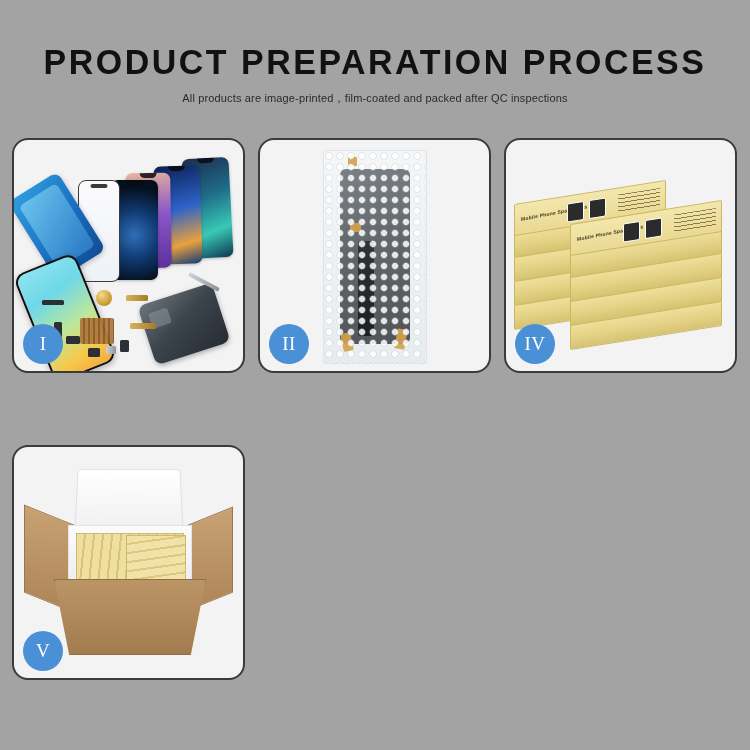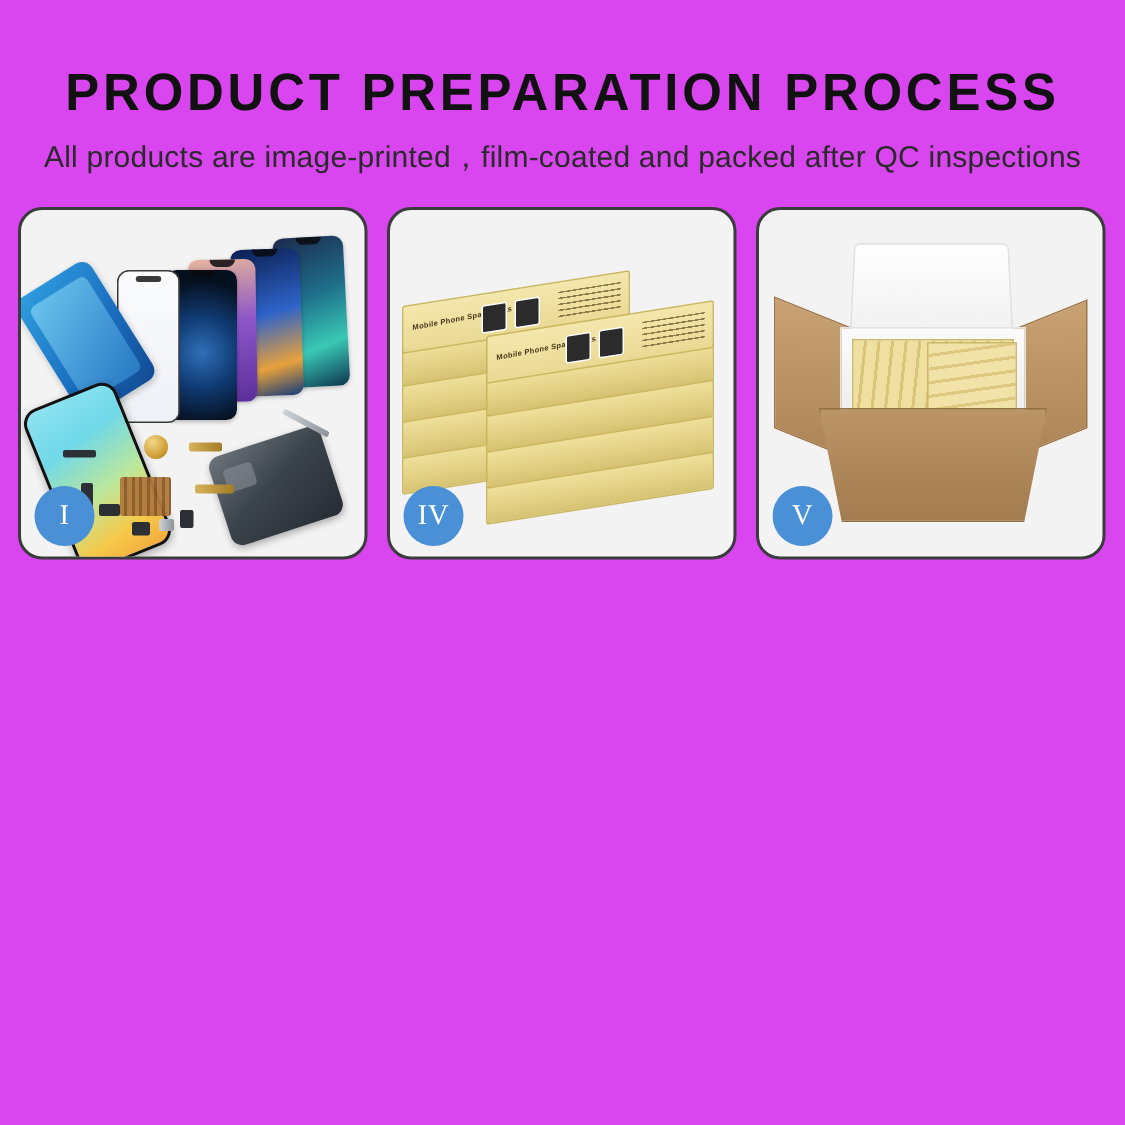--- a/index.html
+++ b/index.html
@@ -5,39 +5,39 @@
   html, body {
     margin: 0; padding: 0;
     width: 750px; height: 750px;
     background: #ffffff;
     font-family: "Liberation Sans", sans-serif;
     overflow: hidden;
   }
   #page {
     position: relative;
     width: 750px; height: 750px;
-    background: #d946ef;
+    background: #a3a3a3;
   }
 
   
   .header { position: absolute; top: 0; left: 0; width: 750px; text-align: center; }
   .title {
     margin: 0;
     padding-top: 42px;
     font-size: 35px;
     font-weight: 700;
     letter-spacing: 2.6px;
     color: #111111;
     font-family: "Liberation Sans", sans-serif;
     transform: scaleX(0.97);
   }
   .subtitle {
     margin: 0;
     padding-top: 9px;
-    font-size: 20px;
+    font-size: 11px;
     font-weight: 400;
     letter-spacing: 0.15px;
     color: #2a2a2a;
     font-family: "Liberation Sans", sans-serif;
   }
 
   
   .grid {
     position: absolute;
     left: 12px; top: 138px;
@@ -340,20 +340,34 @@
         <div class="chip" style="left:40px;top:182px;width:8px;height:20px;"></div>
         <div class="chip" style="left:52px;top:196px;width:14px;height:8px;"></div>
         <div class="chip" style="left:74px;top:208px;width:12px;height:9px;"></div>
         <div class="chip silver" style="left:92px;top:206px;width:10px;height:8px;"></div>
         <div class="chip" style="left:106px;top:200px;width:9px;height:12px;"></div>
         <div class="chip silver" style="right:22px;top:140px;width:34px;height:4px;transform:rotate(28deg);"></div>
         <div class="badge">I</div>
       </div>
     </div>
 
+    <div class="panel">
+      <div class="stage">
+        <div class="bubblebag">
+          <div class="inner-part"></div>
+          <div class="inner-flex"></div>
+          <div class="tape" style="left:24px;top:6px;width:9px;height:9px;"></div>
+          <div class="tape" style="left:26px;top:72px;width:11px;height:9px;"></div>
+          <div class="tape" style="left:18px;top:182px;width:10px;height:18px;transform:rotate(-12deg);"></div>
+          <div class="tape" style="left:72px;top:178px;width:10px;height:20px;transform:rotate(10deg);"></div>
+          <div class="bubbletex"></div>
+        </div>
+        <div class="badge">II</div>
+      </div>
+    </div>
 
 
     <div class="panel">
       <div class="stage">
         <div class="stack">
           <div class="slab" style="left:2px;  top:128px;"></div>
           <div class="slab" style="left:2px;  top:104px;"></div>
           <div class="slab" style="left:2px;  top:80px;"></div>
           <div class="slab" style="left:2px;  top:56px;"></div>
           <div class="slab top" style="left:2px;  top:28px;">

